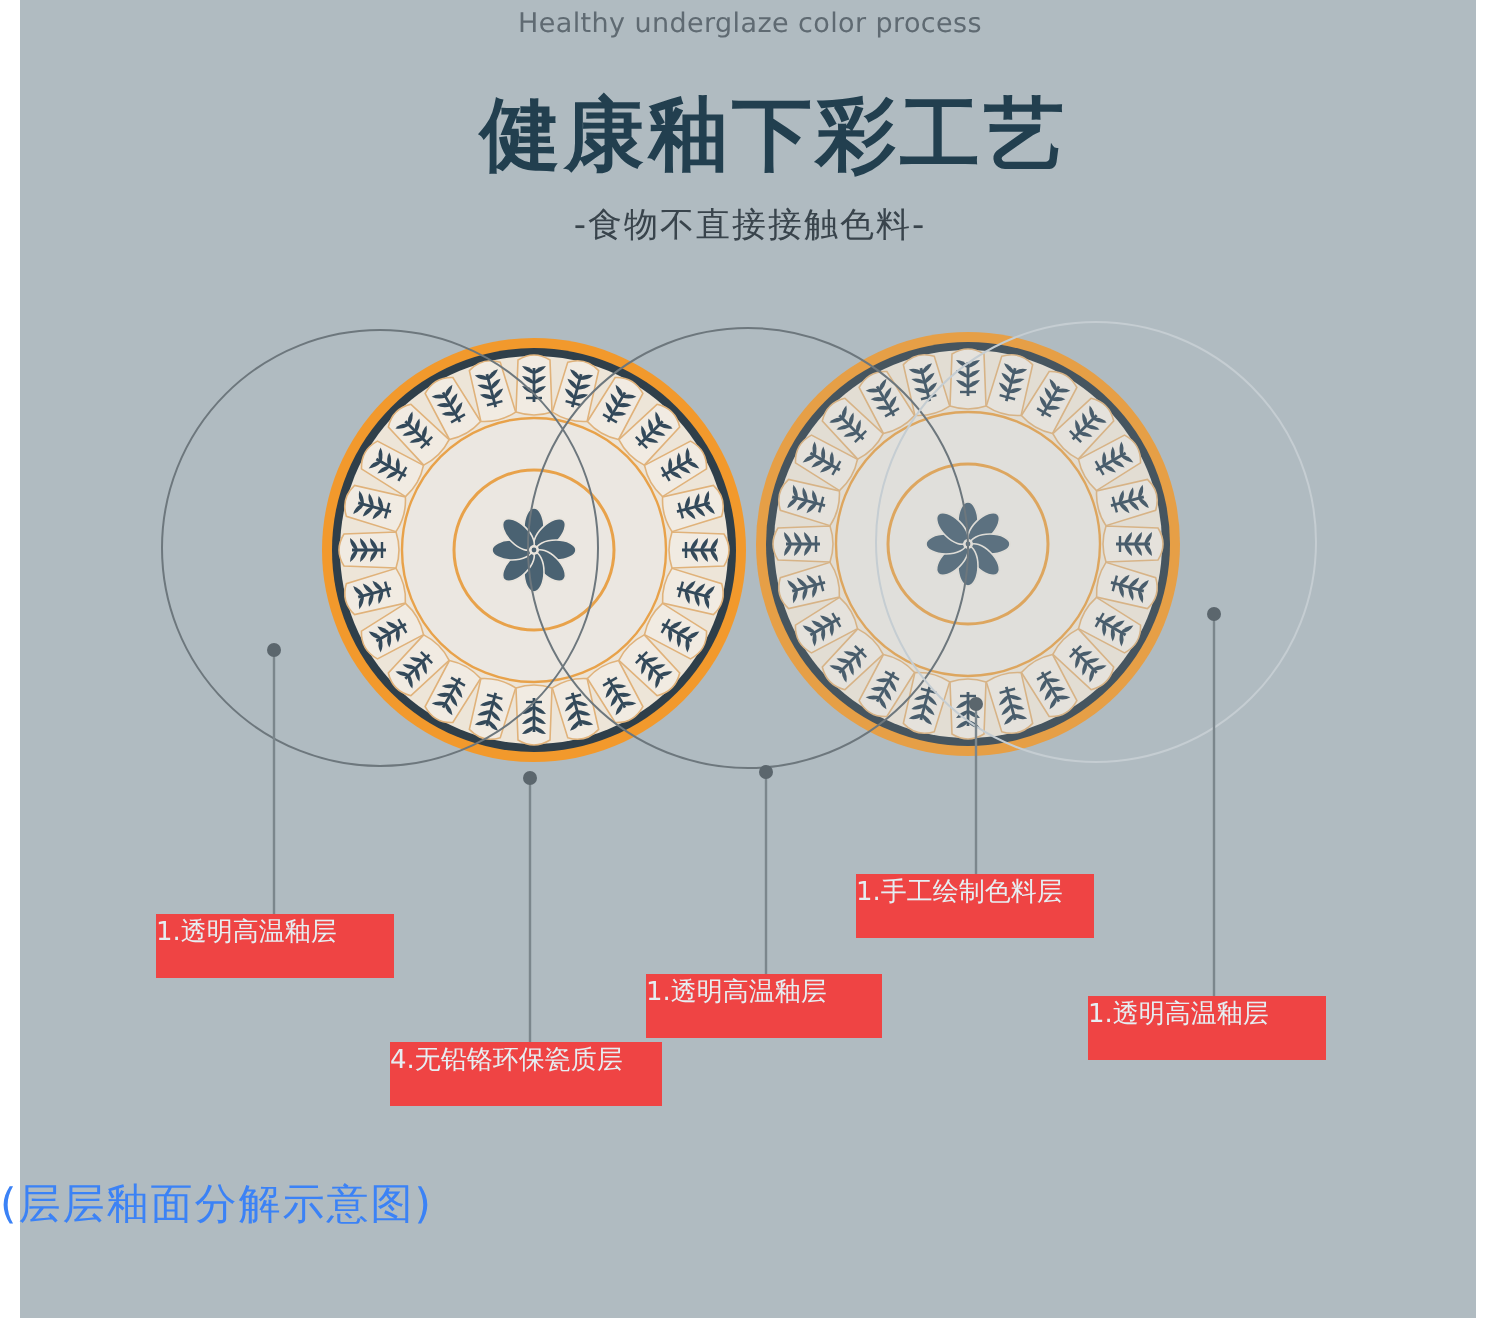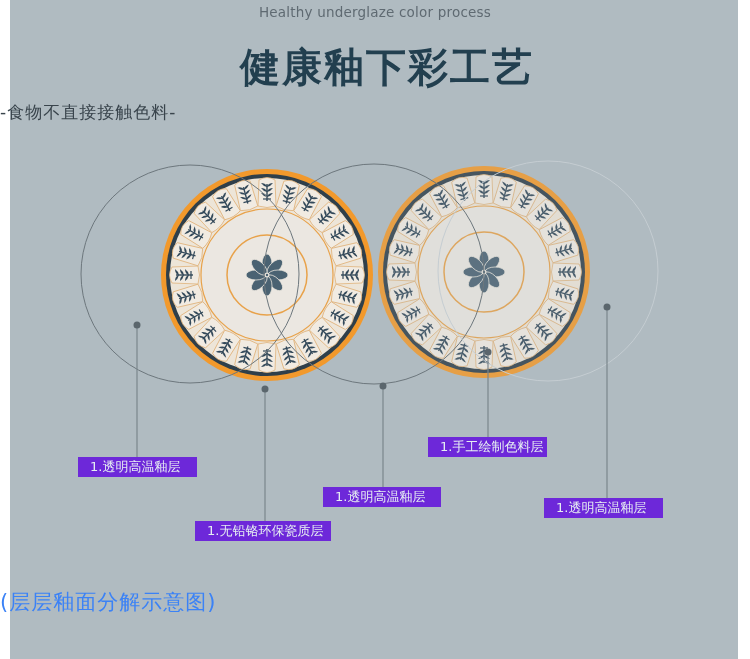--- a/index.html
+++ b/index.html
@@ -15,28 +15,28 @@
     .subtitle-en {
       position: absolute; left: 0; width: 750px; top: 4px; text-align: center;
       font-family: "DejaVu Sans", sans-serif; font-size: 13.5px; color: #5f6a72;
       letter-spacing: 0.2px;
     }
     .title {
       position: absolute; left: 12px; width: 750px; top: 40px; text-align: center;
       font-size: 40px; font-weight: bold; color: #223f4f; letter-spacing: 2px;
     }
     .tagline {
-      position: absolute; left: 0; width: 750px; top: 101px; 
+      position: absolute; left: 0; width: 750px; top: 101px; text-align: center;
       font-size: 17px; color: #39444c; letter-spacing: 1px;
     }
     svg.art { position: absolute; left: 0; top: 0; }
     .label {
-      position: absolute; height: 20px; line-height: 20px;
-      background: #6d28d9; color: #e6eef2; font-size: 13px;
-      padding: 0 12px; white-space: nowrap; box-sizing: border-box;
+      position: absolute; height: 32px; line-height: 20px;
+      background: #ef4444; color: #e6eef2; font-size: 13px;
+      padding: 0 0; white-space: nowrap; box-sizing: border-box;
     }
     .caption {
       position: absolute; left: 0; width: 626px; top: 588px; text-align: left;
       font-size: 21px; color: #3b82f6; letter-spacing: 1px;
     }
   </style>
 </head>
 <body>
 
 <div class="panel"></div>
@@ -136,18 +136,18 @@
 
     <line x1="488" y1="352" x2="488" y2="437"></line>
     <circle cx="488" cy="352" r="3.5" stroke="none"></circle>
 
     <line x1="607" y1="307" x2="607" y2="498"></line>
     <circle cx="607" cy="307" r="3.5" stroke="none"></circle>
   </g>
 </svg>
 
 <div class="label" style="left:78px; top:457px; width:119px;">1.透明高温釉层</div>
-<div class="label" style="left:195px; top:521px; width:136px;">1.无铅铬环保瓷质层</div>
+<div class="label" style="left:195px; top:521px; width:136px;">4.无铅铬环保瓷质层</div>
 <div class="label" style="left:323px; top:487px; width:118px;">1.透明高温釉层</div>
 <div class="label" style="left:428px; top:437px; width:119px;">1.手工绘制色料层</div>
 <div class="label" style="left:544px; top:498px; width:119px;">1.透明高温釉层</div>
 
 <div class="caption">(层层釉面分解示意图)</div>
 
 </body></html>

